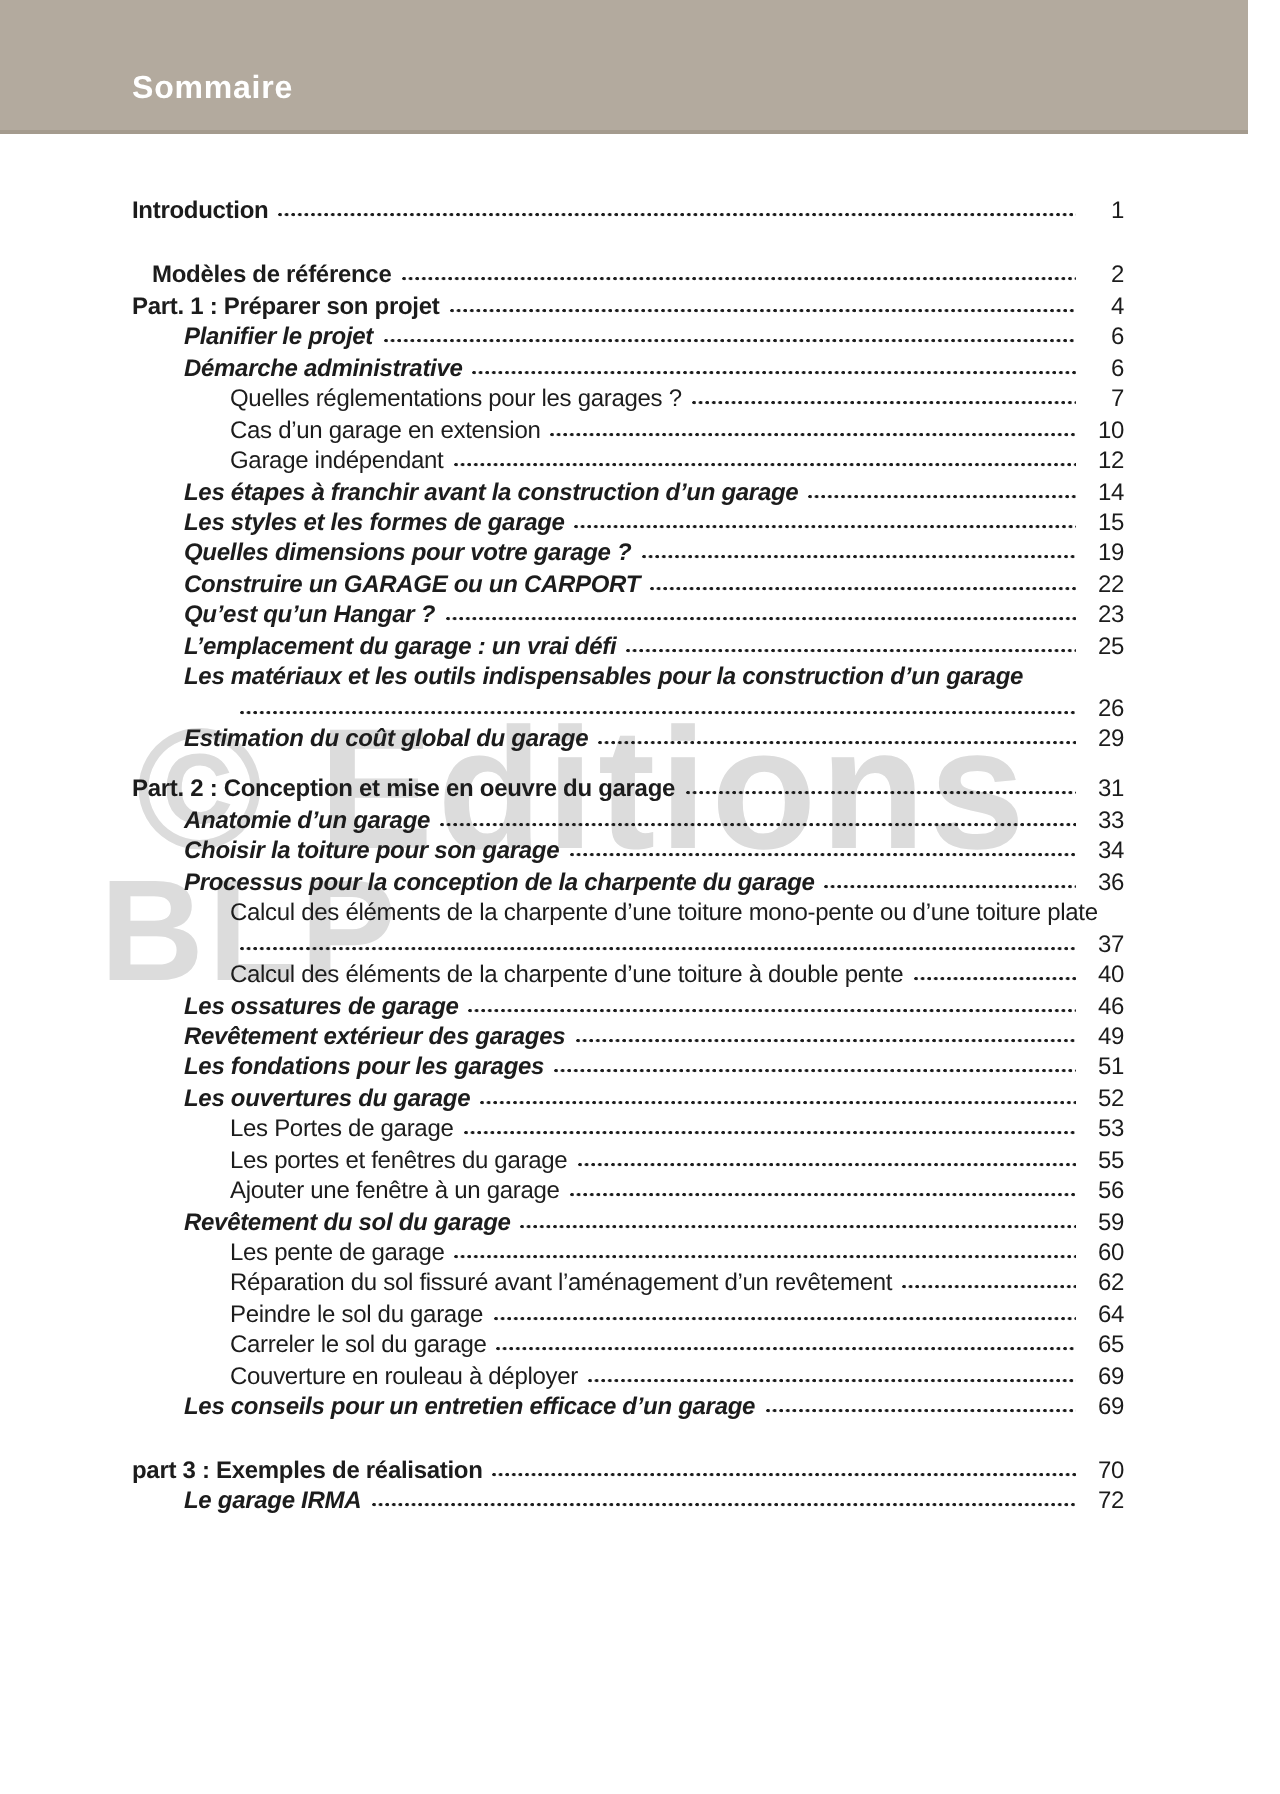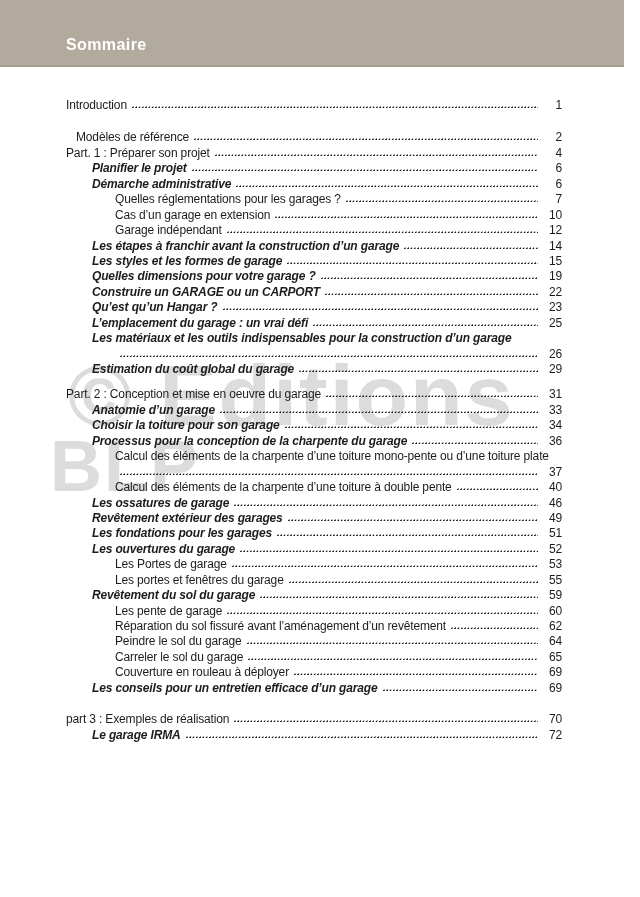--- a/index.html
+++ b/index.html
@@ -73,21 +73,21 @@
   }
   .row {
     display: flex;
     align-items: baseline;
     height: 15.45px;
     line-height: 15.45px;
     white-space: nowrap;
   }
   .row.lvl1 { padding-left: 26px; }
   .row.lvl2 { padding-left: 49px; }
-  .row.b  .label { font-weight: 400; }
+  .row.b  .label { font-weight: 700; }
   .row.bi .label { font-weight: 700; font-style: italic; }
   .label { flex: 0 0 auto; }
   .leader {
     flex: 1 1 auto;
     height: 11px;
     margin: 0 4px 0 5px;
     align-self: baseline;
     background-image: radial-gradient(circle at 1px 9.3px, var(--ink) 0.75px, transparent 1px);
     background-size: 3.3px 11px;
     background-repeat: repeat-x;
@@ -254,20 +254,25 @@
       <div class="row lvl2 r">
         <span class="label">Les Portes de garage</span>
         <span class="leader"></span>
         <span class="pagenum">53</span>
       </div>
       <div class="row lvl2 r">
         <span class="label">Les portes et fenêtres du garage</span>
         <span class="leader"></span>
         <span class="pagenum">55</span>
       </div>
+      <div class="row lvl2 r">
+        <span class="label">Ajouter une fenêtre à un garage</span>
+        <span class="leader"></span>
+        <span class="pagenum">56</span>
+      </div>
       <div class="row lvl1 bi">
         <span class="label">Revêtement du sol du garage</span>
         <span class="leader"></span>
         <span class="pagenum">59</span>
       </div>
       <div class="row lvl2 r">
         <span class="label">Les pente de garage</span>
         <span class="leader"></span>
         <span class="pagenum">60</span>
       </div>

